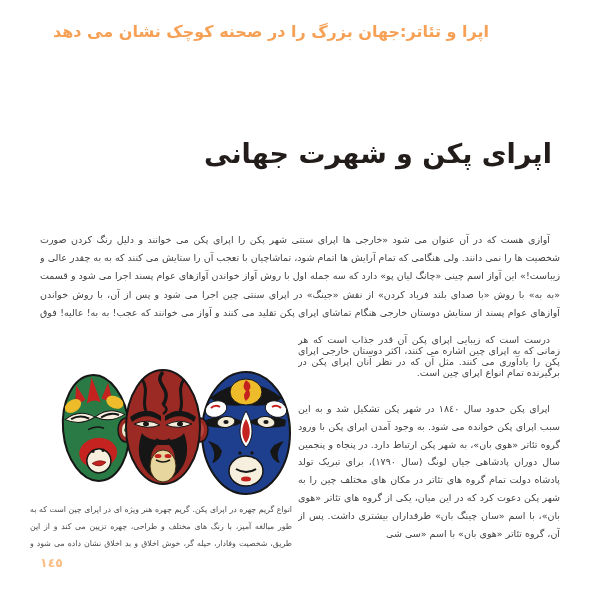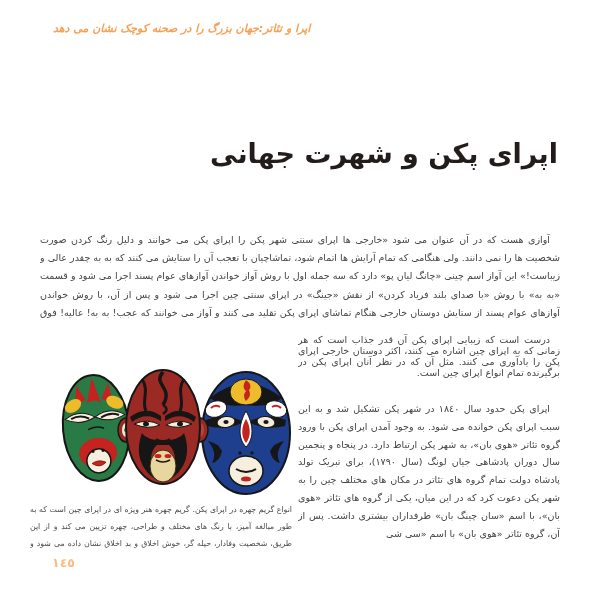--- a/index.html
+++ b/index.html
@@ -10,30 +10,29 @@
     width: 600px;
     height: 598px;
     background: #ffffff;
     overflow: hidden;
     direction: rtl;
   }
   .running-header {
     position: absolute;
     left: 53px;
     top: 22px;
-    font-size: 11px;
+    font-size: 16px;
     font-weight: bold;
     color: #f6a155;
     white-space: nowrap;
     direction: rtl;
-    font-style: italic;
   }
   .title {
     position: absolute;
-    right: 42px;
+    right: 48px;
     top: 138px;
     font-size: 27px;
     font-weight: bold;
     color: #221d1b;
     white-space: nowrap;
   }
   .para {
     color: #434343;
     font-size: 9.5px;
     line-height: 18.2px;
@@ -76,21 +75,21 @@
     width: 262px;
     height: 54px;
     color: #4a4a4a;
     font-size: 7.8px;
     line-height: 17px;
     text-align: justify;
     overflow: hidden;
   }
   .page-number {
     position: absolute;
-    left: 52px;
+    left: 40px;
     top: 555px;
     font-size: 12.5px;
     font-weight: bold;
     color: #f9bd85;
   }
 </style>
 </head>
 <body>
 
 <div class="page">

